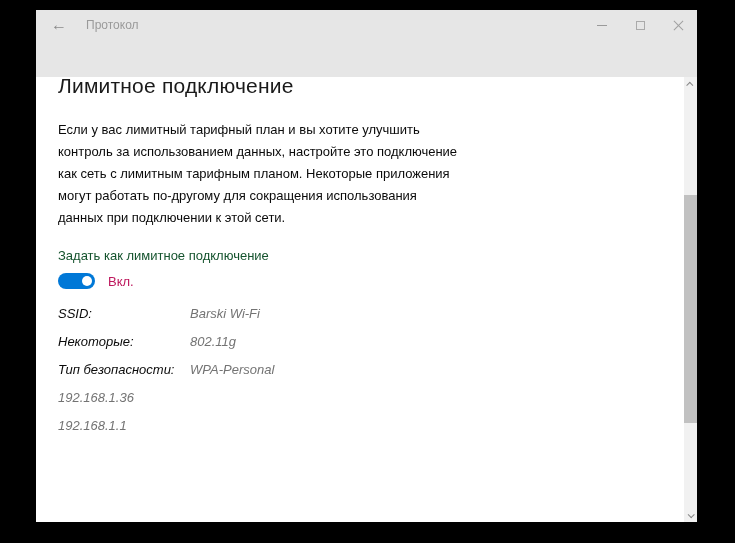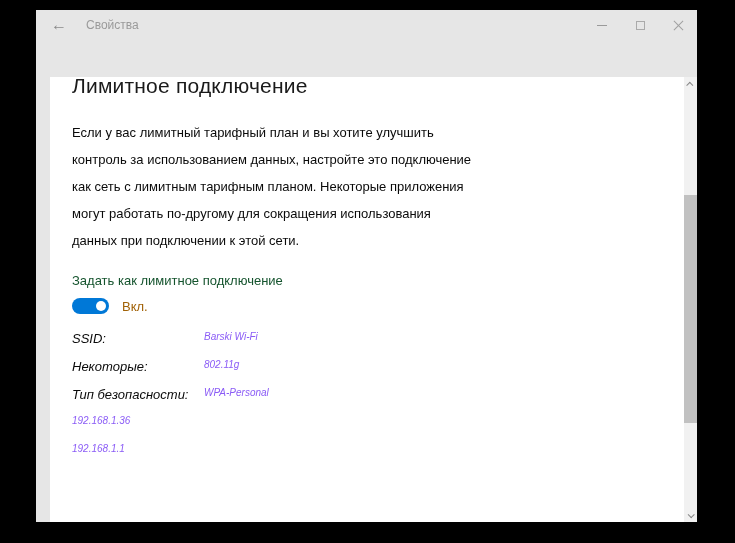--- a/index.html
+++ b/index.html
@@ -43,46 +43,45 @@
     height: 37px; display: flex; align-items: center;
     background: #e6e6e6; padding-left: 11px;
   }
   .gear-wrap { width: 24px; height: 24px; display: flex; align-items: center; justify-content: center; }
   .app-title { font-size: 15px; font-weight: bold; color: #111; margin-left: 15px; letter-spacing: 0.3px; }
   
   .content {
     position: absolute; left: 0; top: 67px; right: 13px; bottom: 0;
     background: #fff; padding-left: 22px; padding-right: 10px;
     overflow: hidden;
-    margin-left: 14px;
   }
   h1.section {
     font-size: 21px; font-weight: 400; color: #1a1a1a; letter-spacing: 0.2px;
   }
   .h1-first { margin-top: -3px; }
   .desc {
     margin-top: 21px; width: 404px;
-    font-size: 13px; line-height: 27px; color: #0a0a0a;
+    font-size: 13px; line-height: 22px; color: #0a0a0a;
   }
   .toggle-label { margin-top: 19px; font-size: 13px; color: #14532d; }
   .toggle-row { margin-top: 10px; display: flex; align-items: center; }
   .toggle {
     position: relative; width: 37px; height: 16px; border-radius: 8px;
     background: #0078d7; cursor: default;
   }
   .toggle .knob {
     position: absolute; right: 3px; top: 3px; width: 10px; height: 10px;
     border-radius: 50%; background: #fff;
   }
-  .toggle-state { margin-left: 13px; font-size: 13px; color: #a16207; }
+  .toggle-state { margin-left: 13px; font-size: 13px; color: #be185d; }
   .h2-props { margin-top: 34px; }
   .props { margin-top: 17px; }
   .prop-row { display: flex; height: 28px; align-items: flex-start; font-style: italic; }
   .prop-label { width: 132px; font-size: 13px; color: #0a0a0a; flex-shrink: 0; }
-  .prop-value { font-size: 10px; color: #8b5cf6; }
+  .prop-value { font-size: 13px; color: #737373; }
   
   .scrollbar {
     position: absolute; right: 0; top: 67px; bottom: 0; width: 13px;
     background: #f1f1f1;
   }
   .sb-arrow {
     position: absolute; left: 0; width: 13px; height: 14px;
     display: flex; align-items: center; justify-content: center;
   }
   .sb-arrow.up { top: 0; }
@@ -100,21 +99,21 @@
 </style>
 </head>
 <body>
 
 <div class="window">
 
   <div class="titlebar">
     <div class="back-btn">
       <span>←</span>
     </div>
-    <span class="titlebar-title">Свойства</span>
+    <span class="titlebar-title">Протокол</span>
     <div class="win-controls">
       <div class="win-btn">
         <div class="glyph-min"></div>
       </div>
       <div class="win-btn">
         <div class="glyph-max"></div>
       </div>
       <div class="win-btn">
         <div class="glyph-close"></div>
       </div>

